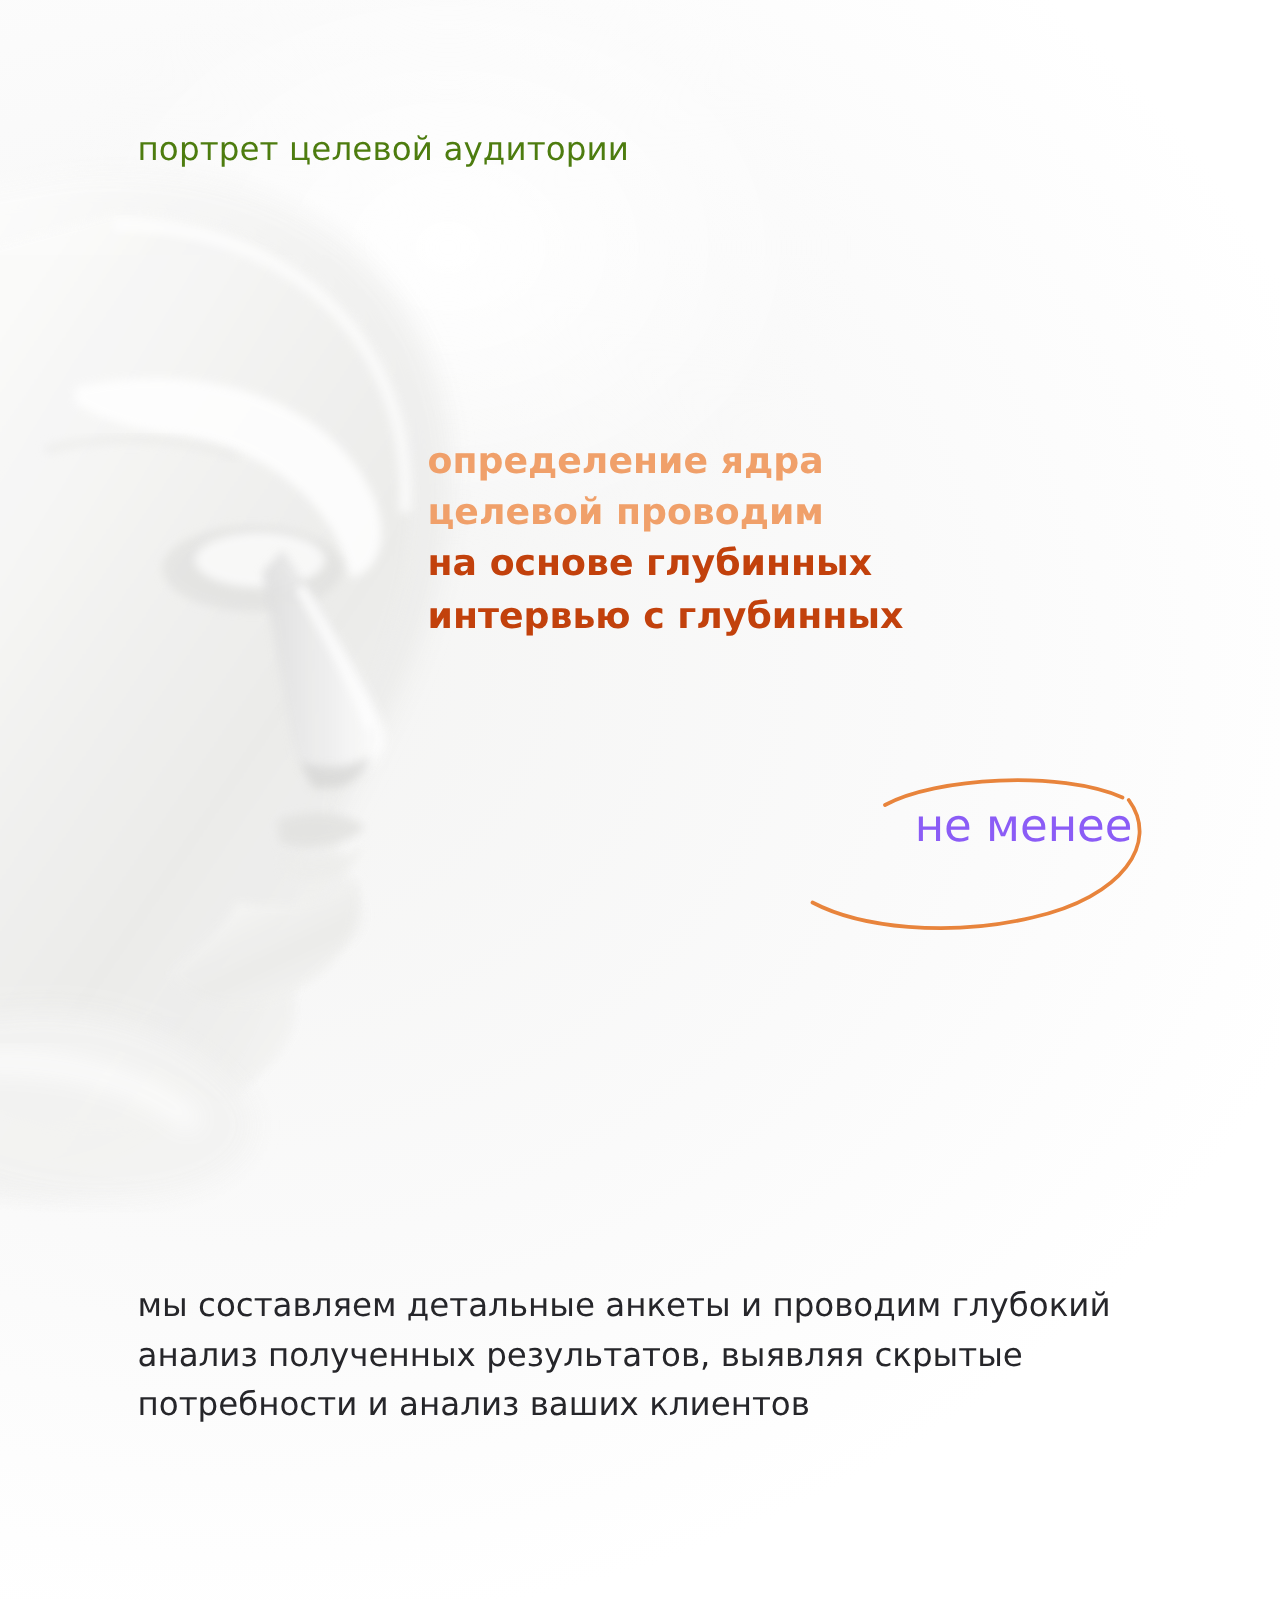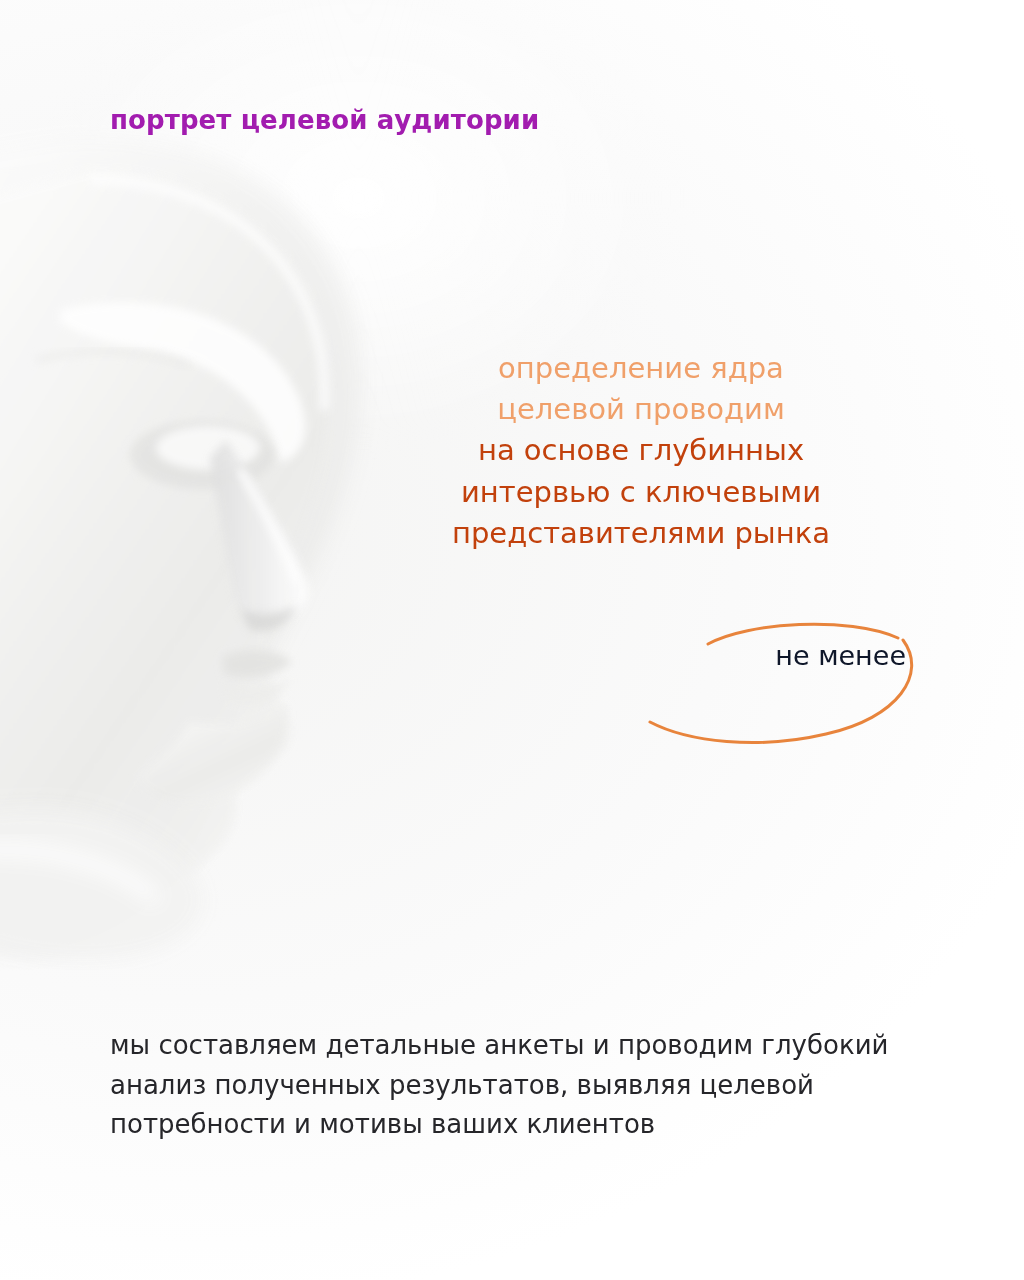--- a/index.html
+++ b/index.html
@@ -44,50 +44,50 @@
     pointer-events: none;
   }
   .art svg { display:block; width:100%; height:100%; }
 
   
   .title {
     position: absolute;
     left: 110px;
     top: 105px;
     font-size: 26px;
-    font-weight: 700;
+    font-weight: 400;
     letter-spacing: 0.1px;
-    color: #a21caf;
+    color: #4d7c0f;
   }
 
   .headline {
     position: absolute;
-    right: 103px;
+    right: 122px;
     top: 348px;
     width: 560px;
-    text-align: center;
+    text-align: left;
     font-size: 29px;
     line-height: 1.42;
-    font-weight: 400;
+    font-weight: 700;
     color: #1d1d1f;
   }
   .headline .accent { color: #f0a06a; }
   .headline .plain { color: #c2410c; }
 
   .callout {
     position: absolute;
     right: 118px;
     top: 636px;
     width: 360px;
     text-align: right;
   }
   .callout .line {
-    font-size: 27px;
+    font-size: 36px;
     line-height: 1.45;
-    color: #0f172a;
+    color: #8b5cf6;
     font-weight: 400;
     position: relative;
     z-index: 2;
   }
   .callout .swoosh {
     position: absolute;
     right: -22px;
     top: -22px;
     width: 330px;
     height: 148px;
@@ -173,29 +173,28 @@
       <path d="M96 250 C 150 236, 210 240, 250 256" stroke="#e8e8e6" stroke-width="6" fill="none" opacity="0.6" filter="url(#blurB)"></path>
     </svg>
   </div>
 
   <div class="title">портрет целевой аудитории</div>
 
   <div class="headline">
     <div class="accent">определение ядра</div>
     <div class="accent">целевой проводим</div>
     <div class="plain">на основе глубинных</div>
-    <div class="plain">интервью с ключевыми</div>
-    <div class="plain">представителями рынка</div>
+    <div class="plain">интервью с глубинных</div>
   </div>
 
   <div class="callout">
     <div class="swoosh">
       <svg viewBox="0 0 330 148" xmlns="http://www.w3.org/2000/svg" aria-hidden="true">
         <path d="M300 24 C 250 2, 150 8, 110 30" stroke="#e8843c" stroke-width="3" fill="none" stroke-linecap="round"></path>
         <path d="M305 26 C 330 60, 300 104, 228 120 C 160 136, 90 128, 52 108" stroke="#e8843c" stroke-width="3" fill="none" stroke-linecap="round"></path>
       </svg>
     </div>
     <div class="line">не менее</div>
   </div>
 
-  <div class="bottom-text">мы составляем детальные анкеты и проводим глубокий анализ полученных результатов, выявляя целевой потребности и мотивы ваших клиентов</div>
+  <div class="bottom-text">мы составляем детальные анкеты и проводим глубокий анализ полученных результатов, выявляя скрытые потребности и анализ ваших клиентов</div>
 
 </div>
 
 </body></html>

